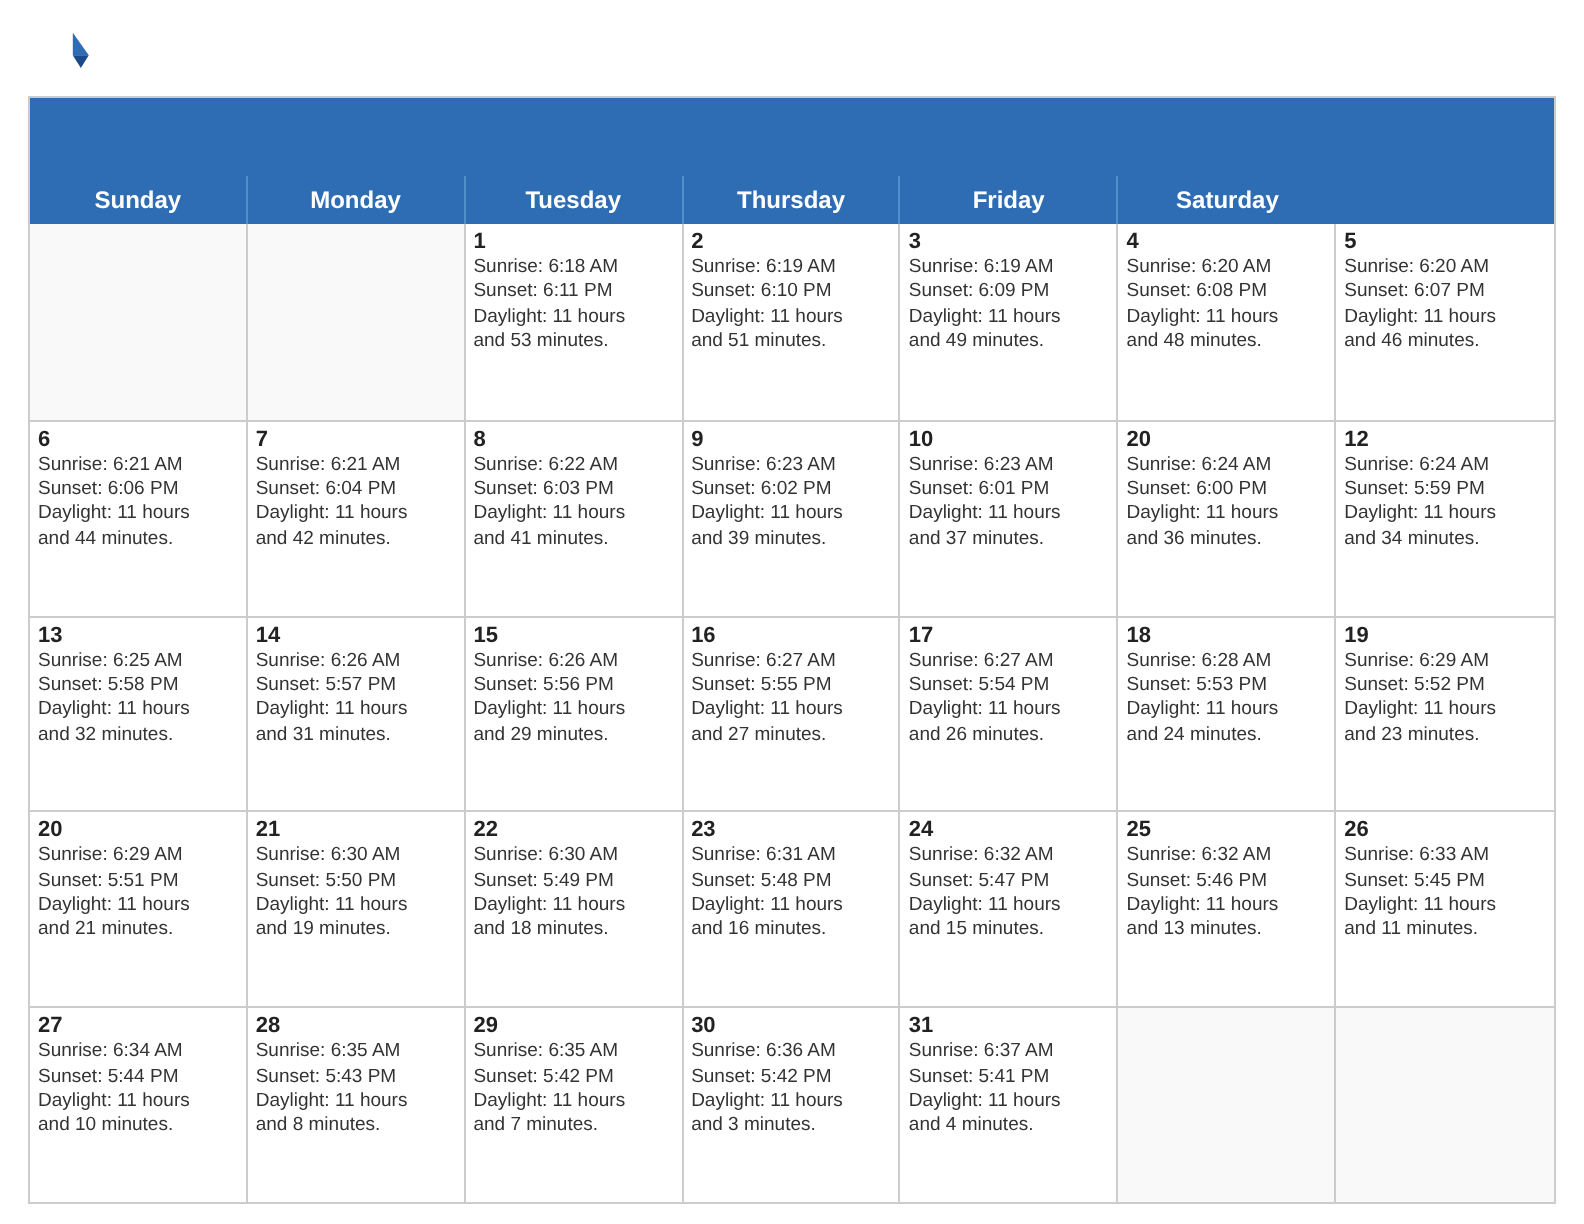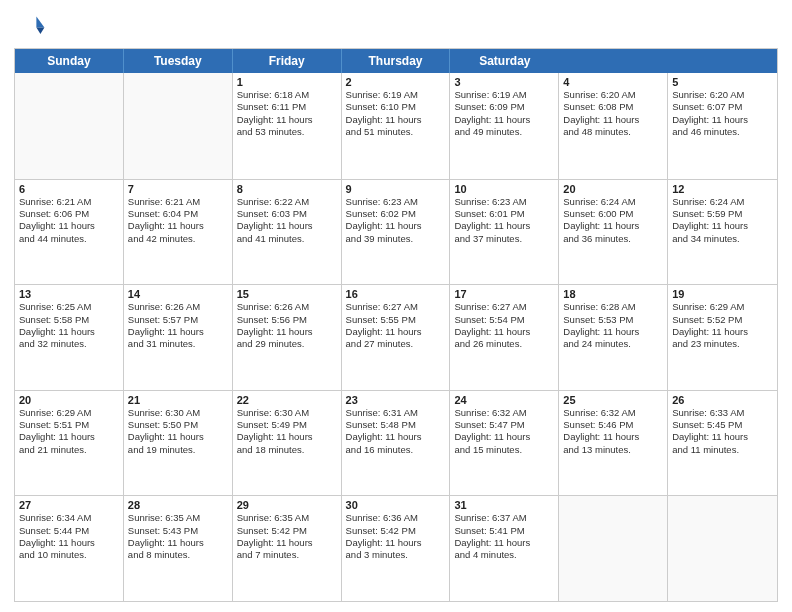--- a/index.html
+++ b/index.html
@@ -71,20 +71,21 @@
       grid-template-columns: repeat(7, 1fr);
       background: #2e6db4;
     }
     .cal-header-cell {
       color: #fff;
       font-size: 12px;
       font-weight: bold;
       text-align: center;
       padding: 5px 2px;
       border-right: 1px solid #5090cc;
+      margin-top: 39px;
     }
     .cal-header-cell:last-child { border-right: none; }
     .cal-body {
       flex: 1;
       display: grid;
       grid-template-rows: repeat(5, 1fr);
     }
     .cal-row {
       display: grid;
       grid-template-columns: repeat(7, 1fr);
@@ -129,23 +130,24 @@
     </div>
     <div class="title-block">
       <div class="month-title"></div>
       <div class="location"></div>
     </div>
   </div>
 
   <div class="calendar">
     <div class="cal-header">
     <div class="cal-header-cell">Sunday</div>
+        <div class="cal-header-cell">Monday</div>
         <div class="cal-header-cell">Tuesday</div>
+        <div class="cal-header-cell">Thursday</div>
         <div class="cal-header-cell">Friday</div>
-        <div class="cal-header-cell">Thursday</div>
         <div class="cal-header-cell">Saturday</div>
       </div>
     <div class="cal-body">
     <div class="cal-row">
           <div class="cal-cell empty"></div>
           <div class="cal-cell empty"></div>
           <div class="cal-cell">
             <div class="day-num">1</div>
             <div class="cell-line">Sunrise: 6:18 AM</div>
             <div class="cell-line">Sunset: 6:11 PM</div>

